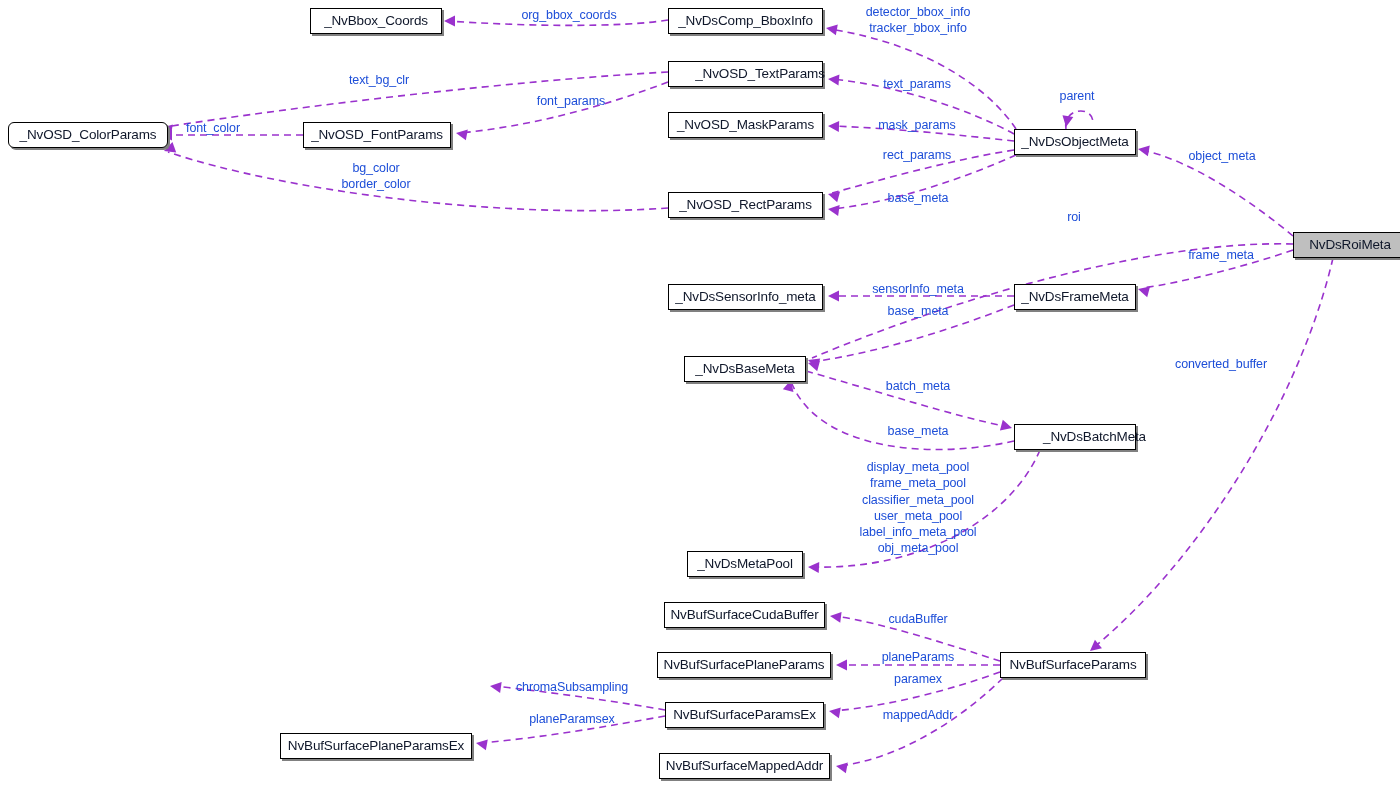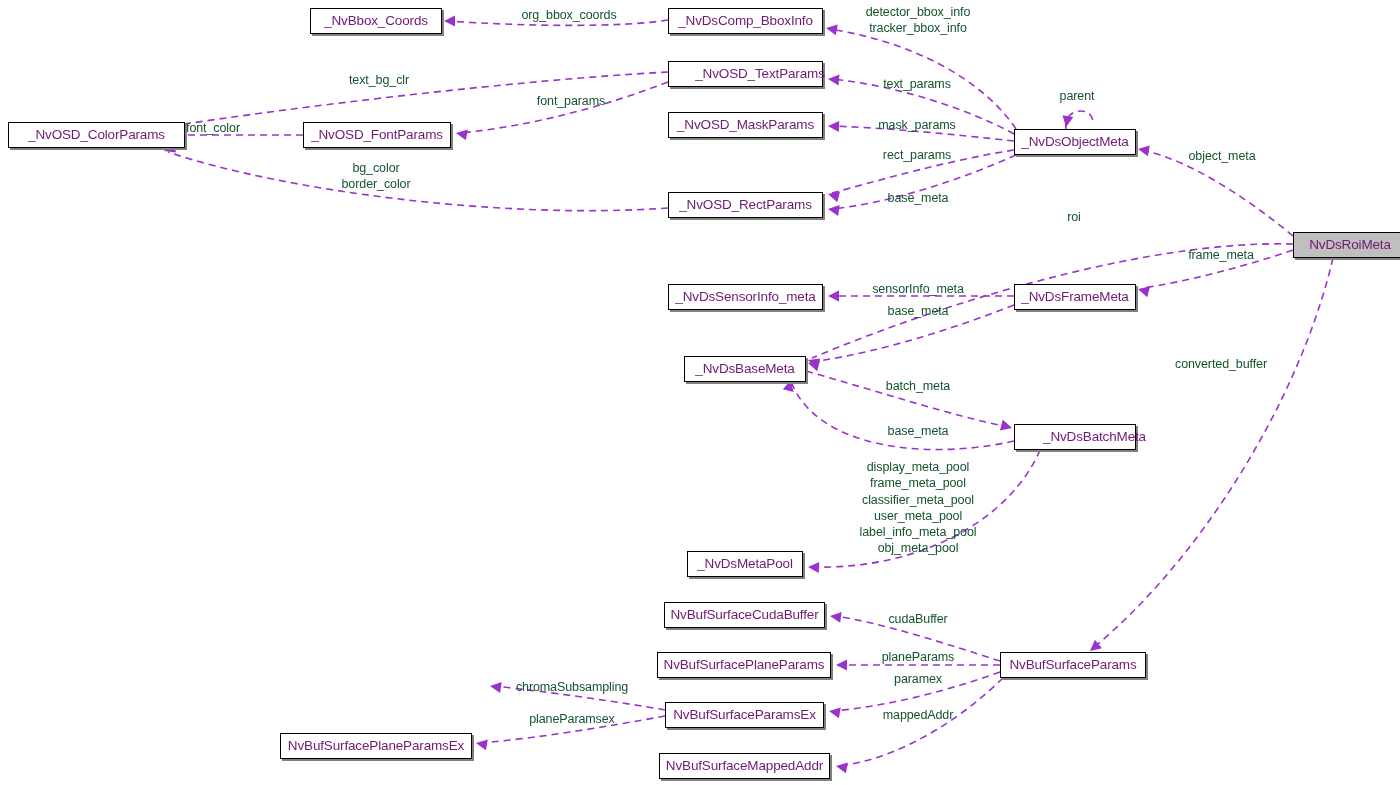--- a/index.html
+++ b/index.html
@@ -20,38 +20,38 @@
     left: 0; top: 0;
     width: 1400px;
     height: 785px;
     pointer-events: none;
   }
   .node {
     position: absolute;
     box-sizing: border-box;
     border: 1px solid #000000;
     background: #ffffff;
-    color: #701a75;
+    color: #0f172a;
     font-size: 13.5px;
     line-height: 1.12;
     display: flex;
     align-items: center;
     justify-content: center;
     text-align: center;
     box-shadow: 2px 2px 0px 0px #808080;
     white-space: pre;
     letter-spacing: -0.15px;
   }
   .node.highlight {
     background: #bfbfbf;
   }
   .edge-label {
     position: absolute;
     font-size: 12.5px;
-    color: #14532d;
+    color: #1d4ed8;
     white-space: pre;
     text-align: center;
     line-height: 1.30;
     letter-spacing: -0.1px;
     transform: translateX(-50%);
   }
 </style>
 </head>
 <body>
 
@@ -139,21 +139,21 @@
     <div class="edge-label" style="left: 1221px; top: 356px;">converted_buffer</div>
     <div class="edge-label" style="left: 918px; top: 611px;">cudaBuffer</div>
     <div class="edge-label" style="left: 918px; top: 649px;">planeParams</div>
     <div class="edge-label" style="left: 918px; top: 671px;">paramex</div>
     <div class="edge-label" style="left: 918px; top: 707px;">mappedAddr</div>
     <div class="edge-label" style="left: 572px; top: 679px;">chromaSubsampling</div>
     <div class="edge-label" style="left: 572px; top: 711px;">planeParamsex</div>
     <div class="node" style="left: 310px; top: 8px; width: 132px; height: 26px;">_NvBbox_Coords</div>
     <div class="node" style="left: 668px; top: 8px; width: 155px; height: 26px;">_NvDsComp_BboxInfo</div>
     <div class="node" style="left: 668px; top: 61px; width: 155px; height: 26px; padding-left: 29px;">_NvOSD_TextParams</div>
-    <div class="node" style="left: 8px; top: 122px; width: 177px; height: 26px;">_NvOSD_ColorParams</div>
+    <div class="node" style="left: 8px; top: 122px; width: 160px; height: 26px; border-radius: 6px;">_NvOSD_ColorParams</div>
     <div class="node" style="left: 303px; top: 122px; width: 148px; height: 26px;">_NvOSD_FontParams</div>
     <div class="node" style="left: 668px; top: 112px; width: 155px; height: 26px;">_NvOSD_MaskParams</div>
     <div class="node" style="left: 1014px; top: 129px; width: 122px; height: 26px;">_NvDsObjectMeta</div>
     <div class="node" style="left: 668px; top: 192px; width: 155px; height: 26px;">_NvOSD_RectParams</div>
     <div class="node highlight" style="left: 1293px; top: 232px; width: 114px; height: 26px;">NvDsRoiMeta</div>
     <div class="node" style="left: 668px; top: 284px; width: 155px; height: 26px;">_NvDsSensorInfo_meta</div>
     <div class="node" style="left: 1014px; top: 284px; width: 122px; height: 26px;">_NvDsFrameMeta</div>
     <div class="node" style="left: 684px; top: 356px; width: 122px; height: 26px;">_NvDsBaseMeta</div>
     <div class="node" style="left: 1014px; top: 424px; width: 122px; height: 26px; padding-left: 39px;">_NvDsBatchMeta</div>
     <div class="node" style="left: 687px; top: 551px; width: 116px; height: 26px;">_NvDsMetaPool</div>

